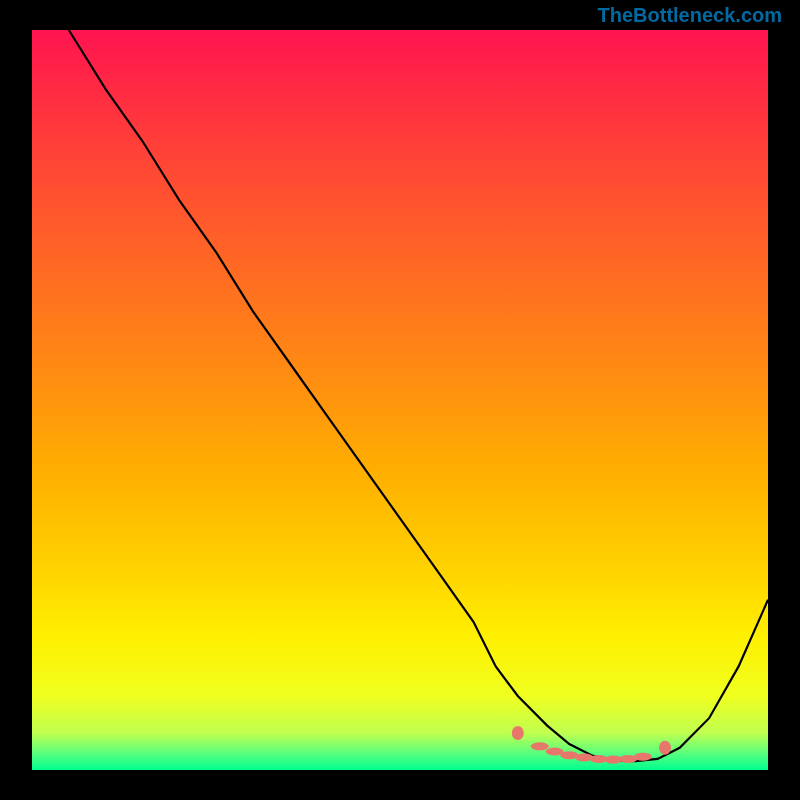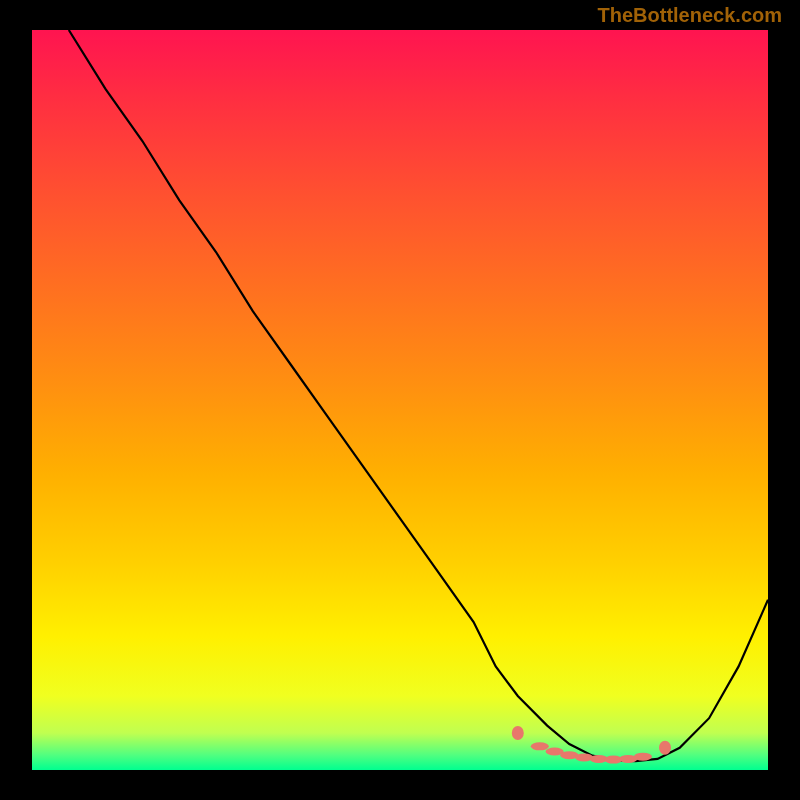--- a/index.html
+++ b/index.html
@@ -8,21 +8,21 @@
     height: 800px;
     background: #000;
     position: relative;
     font-family: Arial, sans-serif;
     overflow: hidden;
   }
   .watermark {
     position: absolute;
     top: 4px;
     right: 18px;
-    color: #a16207;
+    color: #0369a1;
     font-size: 20px;
     font-weight: bold;
     z-index: 10;
     margin-left: 25px;
   }
   .plot-area {
     position: absolute;
     background: linear-gradient(to bottom,
       #ff1450 0%,
       #ff3040 10%,

